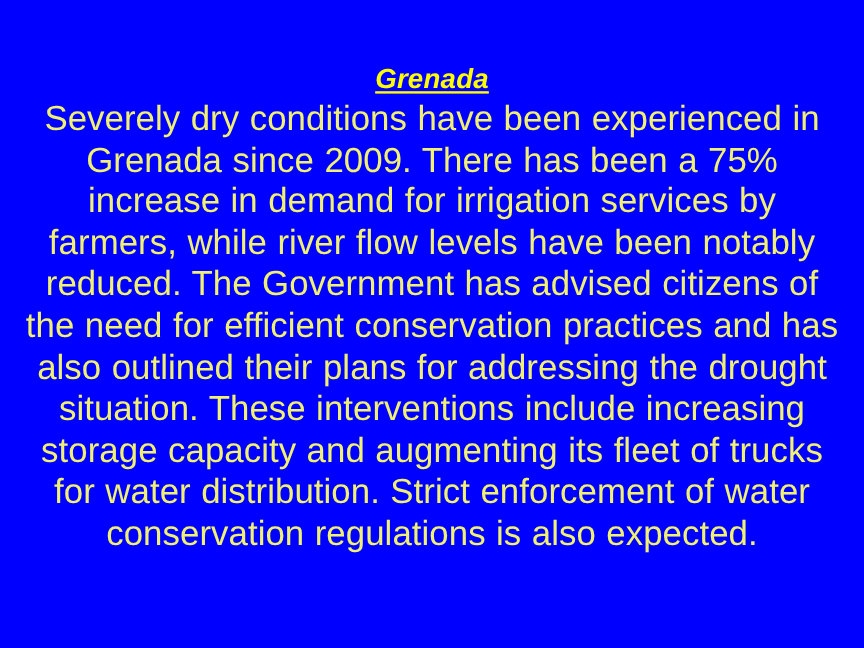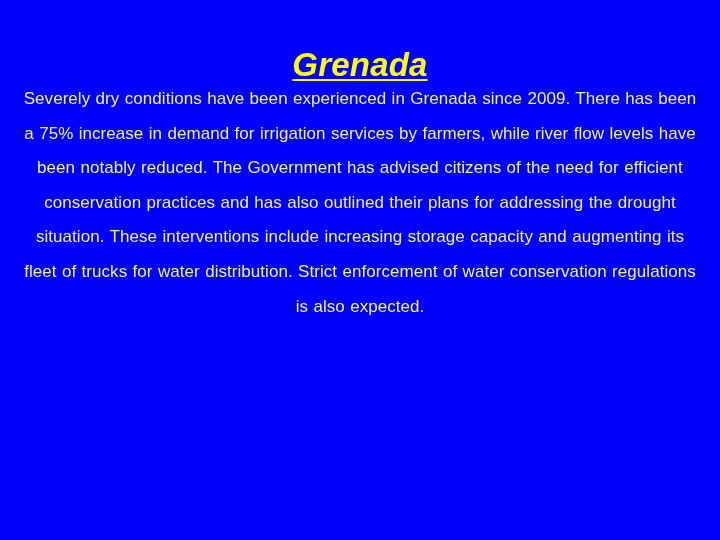--- a/index.html
+++ b/index.html
@@ -22,36 +22,36 @@
   }
   #text-block {
     position: absolute;
     left: 14px;
     top: 48px;
     width: 692px;
     text-align: center;
   }
   #slide-title {
     display: block;
-    font-size: 33px;
+    font-size: 23px;
     font-weight: bold;
     font-style: italic;
     color: #ffff00;
     line-height: 34px;
     letter-spacing: 0.2px;
     text-decoration: underline;
     text-underline-offset: 3px;
     text-decoration-thickness: 2px;
     margin: 0;
     padding: 0;
     text-align: center;
   }
   #slide-body {
     display: block;
-    font-size: 17px;
+    font-size: 29px;
     font-weight: normal;
     color: #f0f072;
     line-height: 34.6px;
     letter-spacing: 0.05px;
     word-spacing: 0.6px;
     margin: 0;
     padding: 0 6px;
     text-align: center;
   }
 </style>

